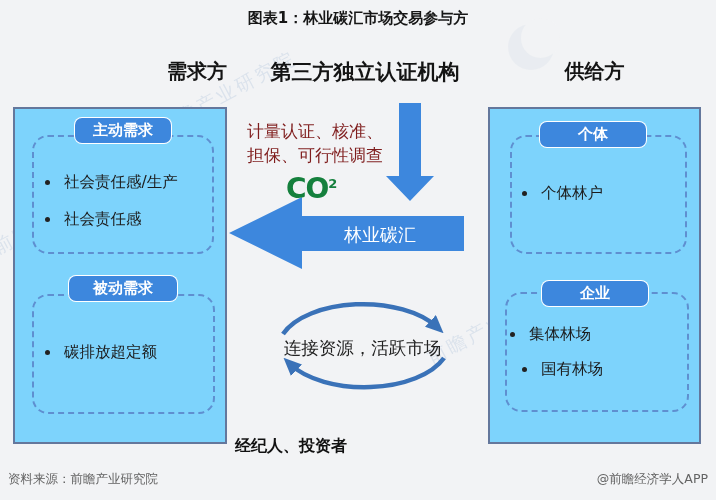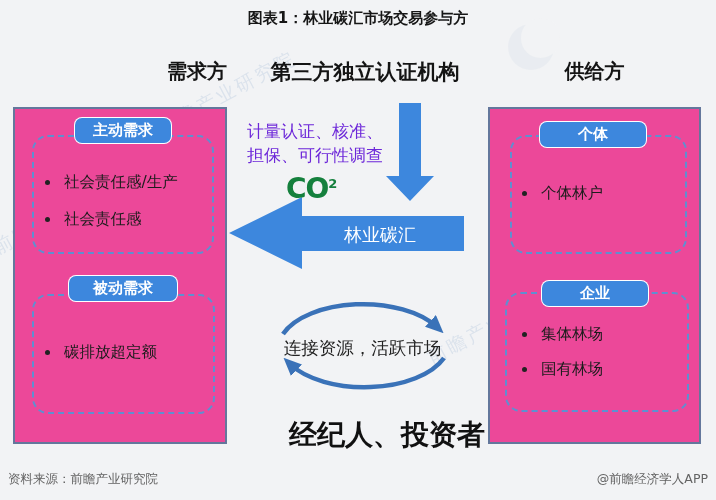--- a/index.html
+++ b/index.html
@@ -18,46 +18,46 @@
   .title{position:absolute;left:0;top:9px;width:716px;text-align:center;
          font-size:15px;font-weight:bold;color:#161616;z-index:2;}
   .col-header{position:absolute;top:58px;text-align:center;font-weight:bold;
               color:#141414;z-index:2;}
   .hdr-demand{left:13px;width:214px;font-size:20px;text-align:right;}
   .hdr-cert{left:233px;width:264px;font-size:21px;}
   .hdr-supply{left:488px;width:213px;font-size:20px;}
 
   
   .panel{position:absolute;top:107px;width:214px;height:337px;
-         border:2px solid #64779c;background:#ec4899;box-sizing:border-box;z-index:1;}
+         border:2px solid #64779c;background:#7dd3fc;box-sizing:border-box;z-index:1;}
   .panel-demand{left:13px;}
   .panel-supply{left:488px;width:213px;}
 
   .dashed{position:absolute;border:2px dashed #5f8fd0;border-radius:16px;
           box-sizing:border-box;z-index:1;}
   .pill{position:absolute;height:25px;line-height:25px;text-align:center;
         background:#3d87dd;border-radius:7px;color:#fff;font-size:15px;
         font-weight:bold;z-index:3;box-shadow:0 0 0 1px #fff;}
   .row{position:absolute;display:flex;align-items:center;z-index:2;}
   .dot{width:5px;height:5px;border-radius:50%;background:#222;margin-right:14px;flex:none;}
   .row span.item{font-size:15.5px;color:#1c1c1c;white-space:nowrap;}
 
   
   .cert-note{position:absolute;left:247px;top:119px;width:160px;font-size:17px;
-             line-height:24px;color:#6d28d9;z-index:2;white-space:nowrap;}
+             line-height:24px;color:#7f1d1d;z-index:2;white-space:nowrap;}
   .co2{position:absolute;left:286px;top:172px;font-size:28px;font-weight:800;
        color:#15803d;z-index:2;letter-spacing:-1px;}
   .co2 sup{font-size:13px;font-weight:800;}
   .arrow-layer{position:absolute;left:0;top:0;z-index:1;pointer-events:none;}
   .flow-label{position:absolute;left:300px;top:223px;width:160px;text-align:center;
               font-size:18px;color:#fff;z-index:2;}
   .cycle-label{position:absolute;left:255px;top:336px;width:215px;text-align:center;
                font-size:17.5px;color:#222;z-index:2;white-space:nowrap;}
-  .brokers{position:absolute;left:235px;top:416px;width:250px;text-align:right;
-           font-size:28px;font-weight:bold;color:#111;z-index:2;white-space:nowrap;}
+  .brokers{position:absolute;left:235px;top:436px;width:250px;text-align:left;
+           font-size:16px;font-weight:bold;color:#111;z-index:2;white-space:nowrap;}
 
   
   .src{position:absolute;left:8px;top:471px;font-size:12.5px;color:#636363;z-index:2;}
   .credit{position:absolute;right:8px;top:471px;font-size:12.5px;color:#636363;z-index:2;}
 </style>
 </head>
 <body>
 
 <div class="stage">
 
@@ -98,21 +98,21 @@
   <div class="panel panel-supply">
     <div class="dashed" style="left:20px;top:26px;width:177px;height:119px;"></div>
     <div class="pill" style="left:50px;top:13px;width:106px;">个体</div>
     <div class="row" style="left:32px;top:74px;font-family:Liberation Serif, serif;">
       <span class="dot"></span>
       <span class="item">个体林户</span>
     </div>
 
     <div class="dashed" style="left:15px;top:183px;width:184px;height:120px;"></div>
     <div class="pill" style="left:52px;top:172px;width:106px;">企业</div>
-    <div class="row" style="left:32px;top:215px;">
+    <div class="row" style="left:20px;top:215px;">
       <span class="dot"></span>
       <span class="item">集体林场</span>
     </div>
     <div class="row" style="left:32px;top:250px;">
       <span class="dot"></span>
       <span class="item">国有林场</span>
     </div>
   </div>
 
   <div class="cert-note">

